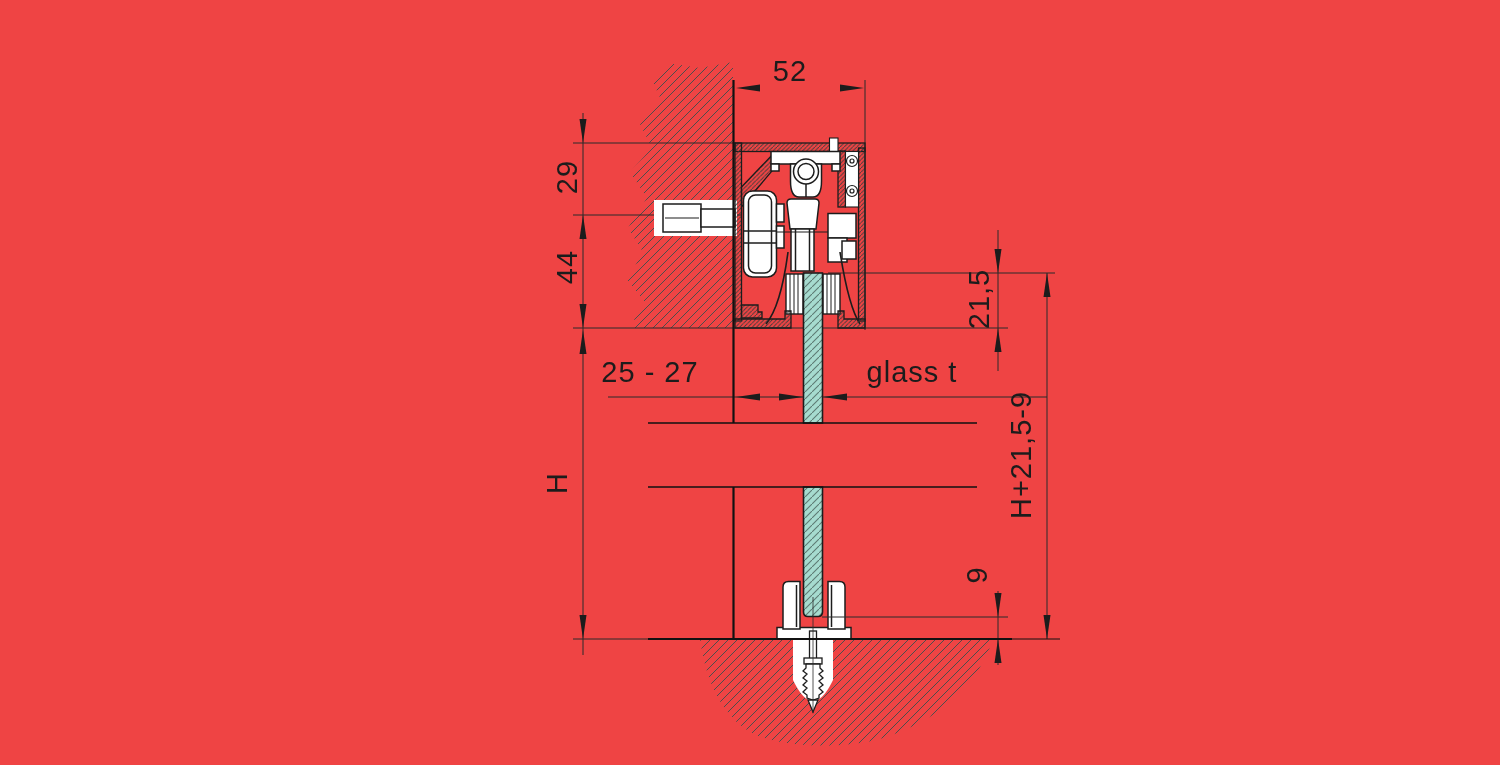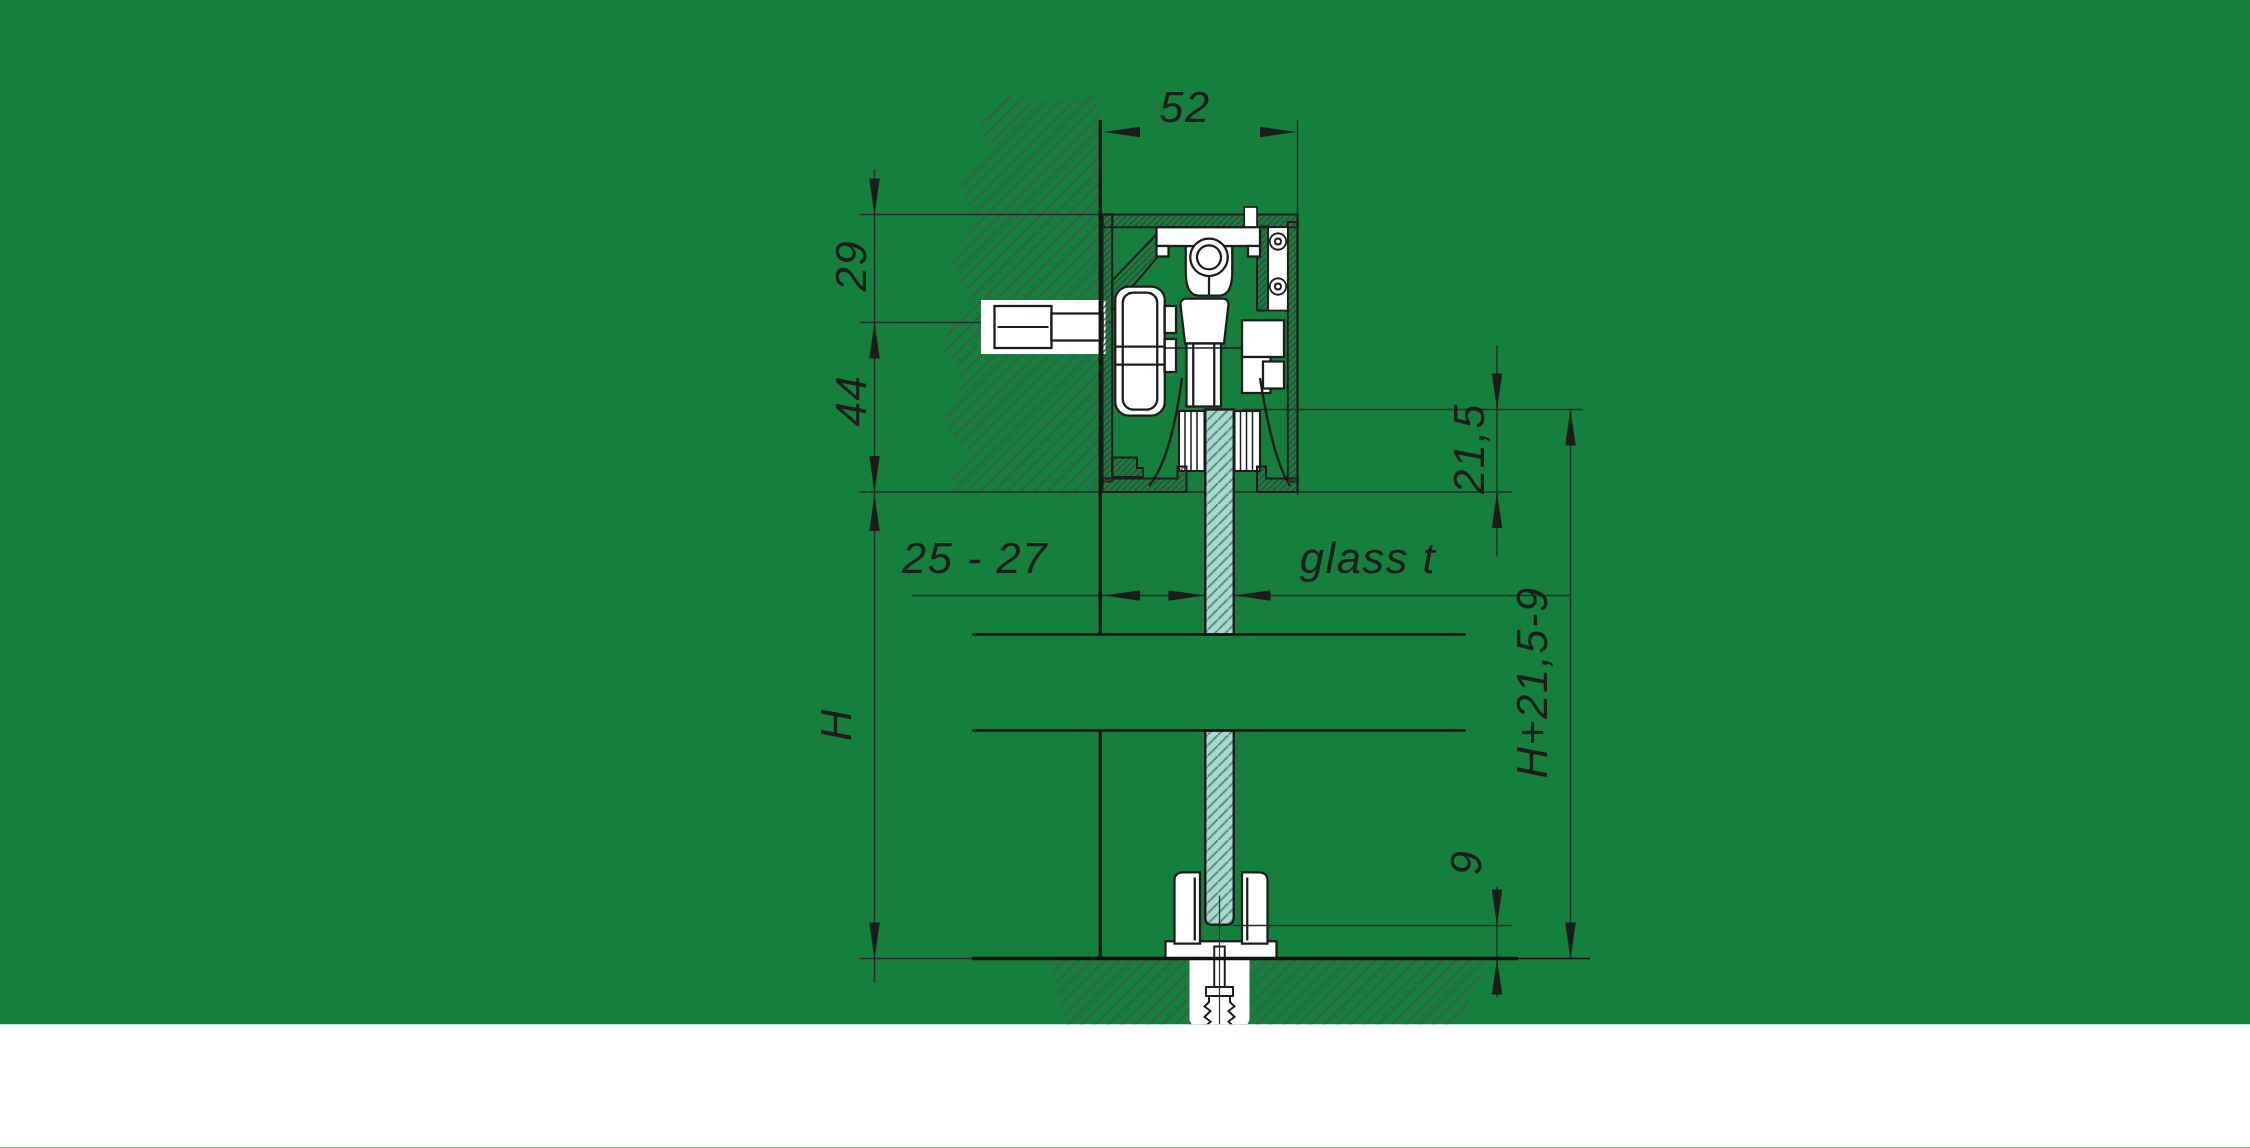--- a/index.html
+++ b/index.html
@@ -1,17 +1,17 @@
 <!DOCTYPE html>
 <html><head>
 <meta charset="utf-8">
 <style>
   html,body{margin:0;padding:0;background:#ffffff;}
-  .stage{position:relative;width:1500px;height:683px;background:#15803d;overflow:hidden;
-         font-family:"Liberation Sans", sans-serif;font-style:italic;}
+  .stage{position:relative;width:1500px;height:765px;background:#ef4444;overflow:hidden;
+         font-family:"Liberation Sans", sans-serif;}
   svg{position:absolute;left:0;top:0;}
   text{font-family:"Liberation Sans", sans-serif;font-size:29px;fill:#1c1c1c;letter-spacing:1px;}
 </style>
 </head>
 <body>
 
 <div class="stage">
 <svg width="1500" height="765" viewBox="0 0 1500 765">
   <defs>
     <pattern id="hWall" width="9" height="9" patternUnits="userSpaceOnUse">

